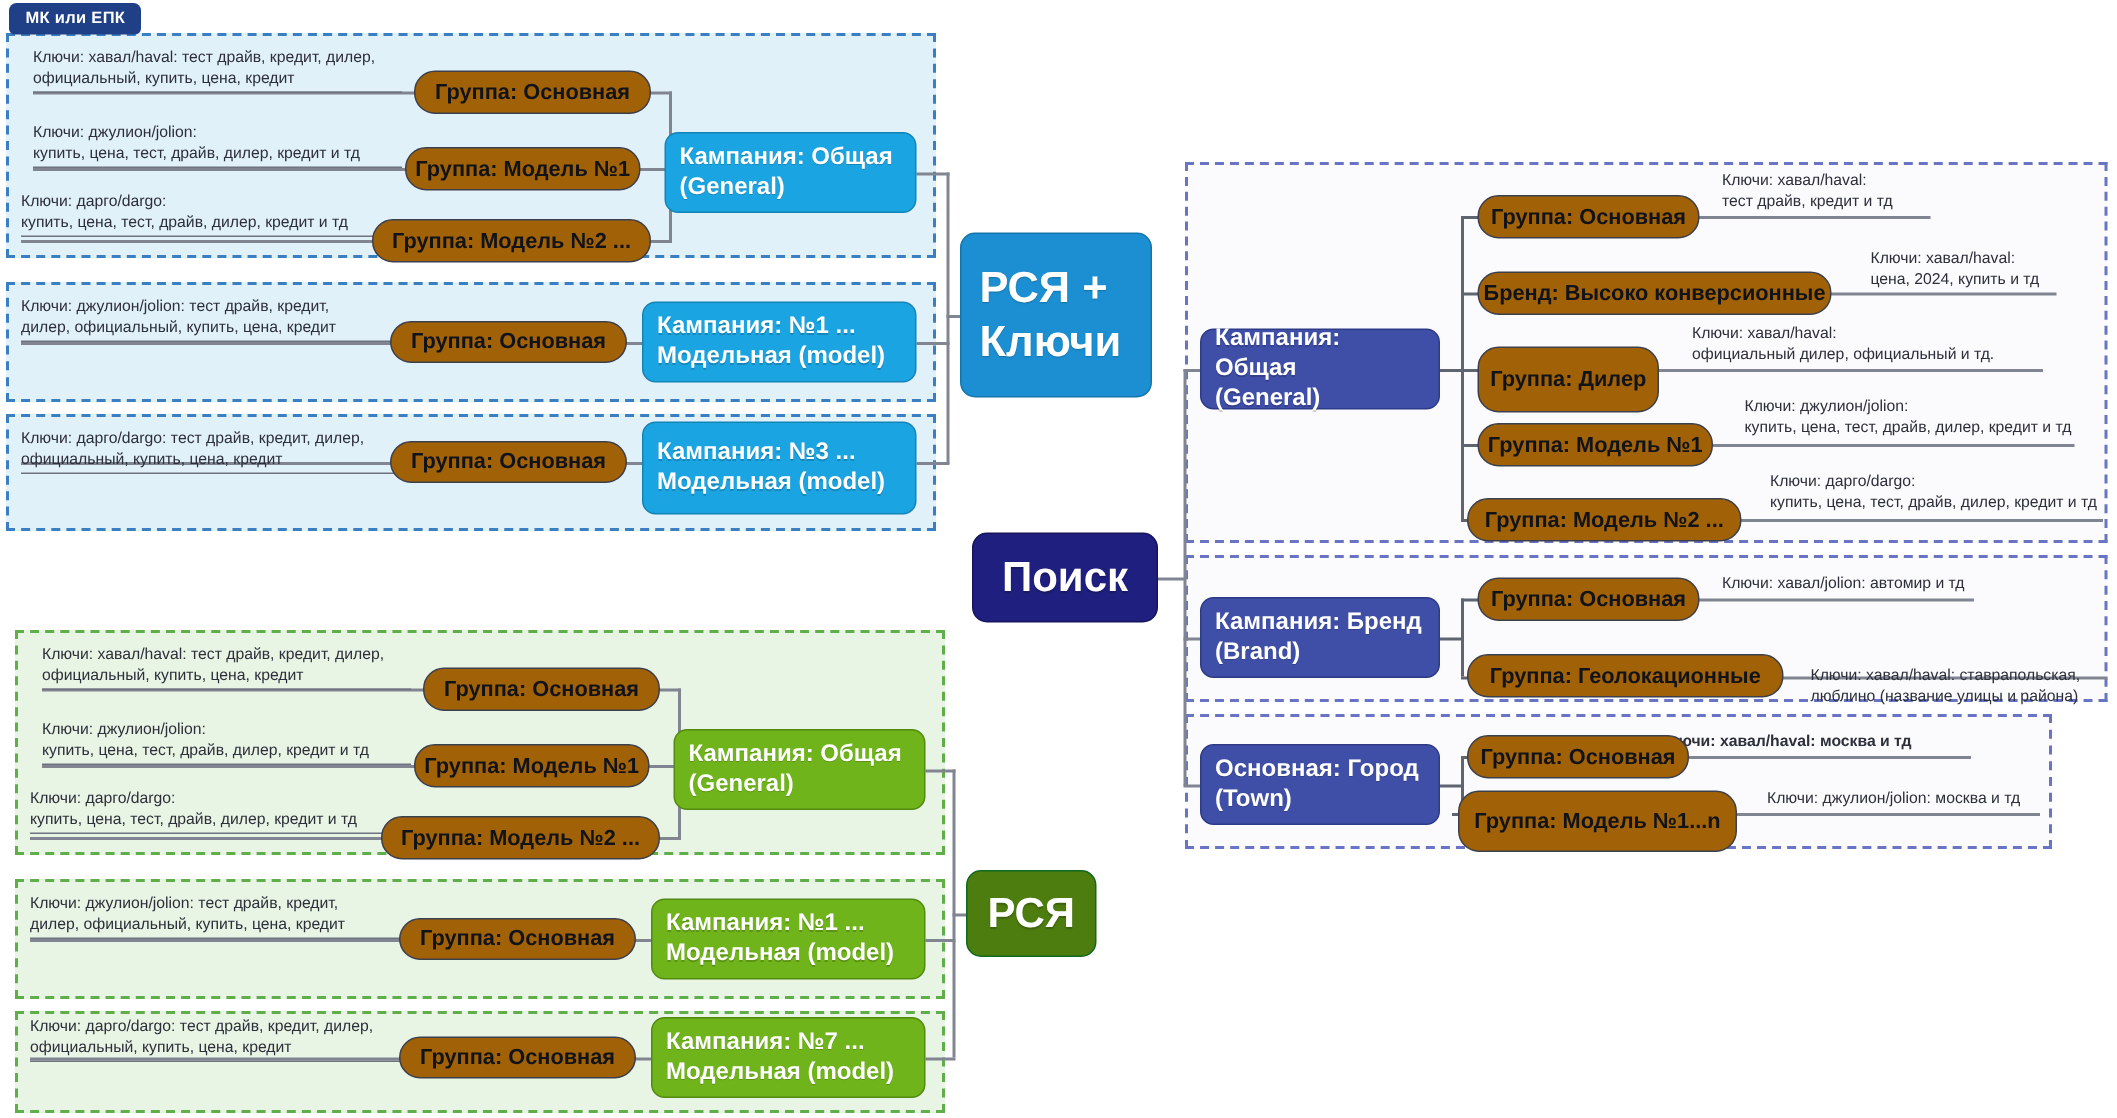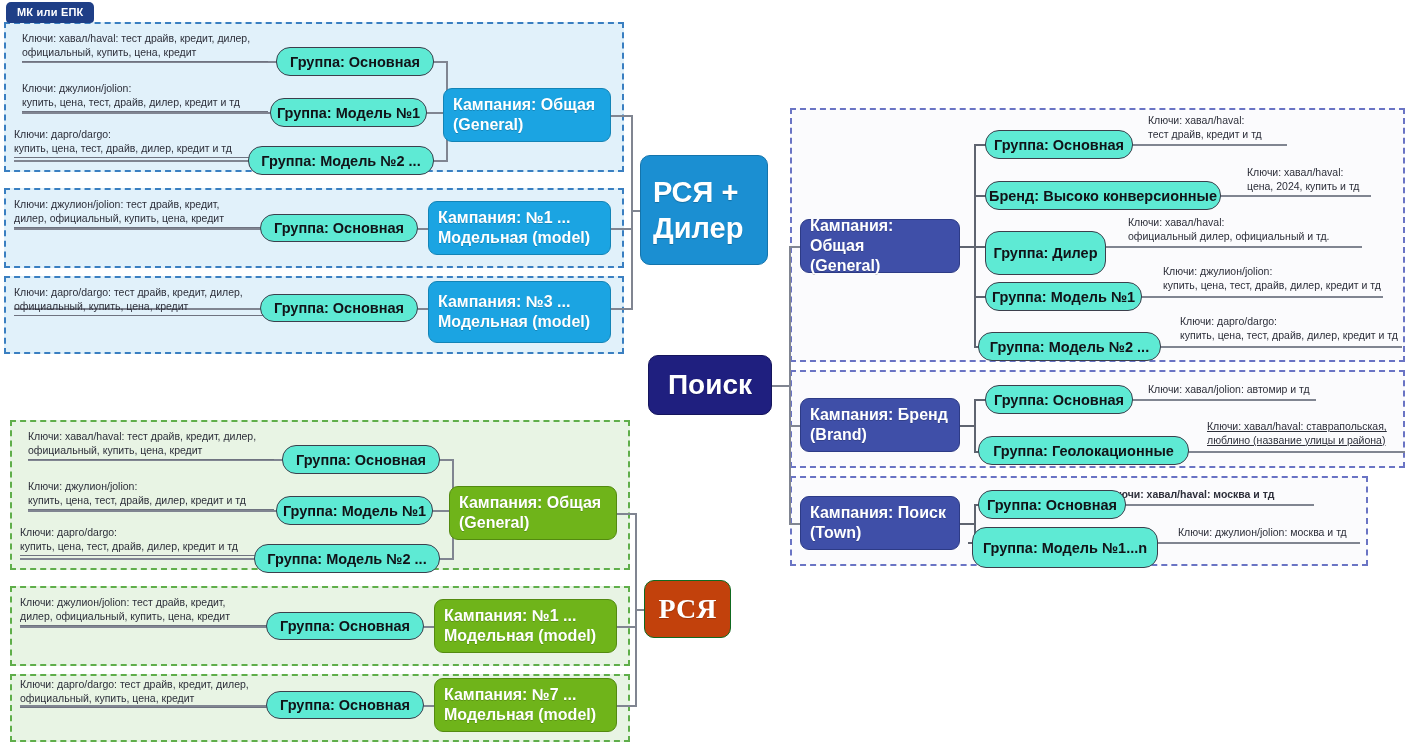--- a/index.html
+++ b/index.html
@@ -57,21 +57,21 @@
     white-space:pre-line;
     border-bottom:1.6px solid #6f7380;
     padding-bottom:2px;
     box-sizing:border-box;
     z-index:12;
   }
 
   
   .pill{
     position:absolute;
-    background:#5eead4;
+    background:#a16207;
     border:1.7px solid #3c3f4c;
     border-radius:14px;
     color:#111318;
     font-size:14.5px;
     font-weight:bold;
     display:flex;
     align-items:center;
     justify-content:center;
     box-sizing:border-box;
     white-space:nowrap;
@@ -111,21 +111,21 @@
     justify-content:center;
     align-items:flex-start;
     box-sizing:border-box;
     padding:4px 12px;
     white-space:pre-line;
     z-index:25;
     text-shadow:0 1px 1px rgba(0,0,0,.22);
   }
   .hub.cyan{ background:#1b8fd2; border:1.6px solid #1474ac; }
   .hub.navy{ background:#1f1f7f; border:1.6px solid #15155c; }
-  .hub.green{ background:#c2410c; border:1.6px solid #0f6a20;font-family:Liberation Serif, serif; }
+  .hub.green{ background:#4d7c0f; border:1.6px solid #0f6a20; }
 
   
   .ln{ position:absolute; background:#808591; z-index:8; }
   .ln.h{ height:1.7px; }
   .ln.v{ width:1.7px; }
   .ln.dk{ background:#5f6470; }
 </style>
 </head>
 <body>
 
@@ -180,21 +180,21 @@
 Модельная (model)</div>
   <div class="ln h" style="left:414px; top:308px; width:18px;"></div>
 
   <div class="ln h" style="left:611px; top:115px; width:22px;"></div>
   <div class="ln h" style="left:611px; top:228px; width:22px;"></div>
   <div class="ln h" style="left:611px; top:308px; width:22px;"></div>
   <div class="ln v" style="left:631px; top:115px; height:194px;"></div>
   <div class="ln h" style="left:631px; top:210px; width:14px;"></div>
 
   <div class="hub cyan" style="left:640px; top:155px; width:128px; height:110px; font-size:29px; line-height:36px;">РСЯ +
-Дилер</div>
+Ключи</div>
 
   <div class="panel green" style="left:10px; top:420px; width:620px; height:150px;"></div>
 
   <div class="keys" style="left:28px; top:430px; width:246px;">Ключи: хавал/haval: тест драйв, кредит, дилер,
 официальный, купить, цена, кредит</div>
   <div class="pill" style="left:282px; top:445px; width:158px; height:29px;">Группа: Основная</div>
   <div class="ln h" style="left:28px; top:459px; width:256px;"></div>
 
   <div class="keys" style="left:28px; top:480px; width:246px;">Ключи: джулион/jolion:
 купить, цена, тест, драйв, дилер, кредит и тд</div>
@@ -298,26 +298,26 @@
   <div class="ln h dk" style="left:960px; top:425px; width:16px;"></div>
 
   <div class="pill" style="left:985px; top:385px; width:148px; height:29px;">Группа: Основная</div>
   <div class="ln h dk" style="left:974px; top:399px; width:14px;"></div>
   <div class="ln h" style="left:1131px; top:399px; width:185px;"></div>
   <div class="keys" style="left:1148px; top:383px; width:190px; border-bottom:none;">Ключи: хавал/jolion: автомир и тд</div>
 
   <div class="pill" style="left:978px; top:436px; width:211px; height:29px;">Группа: Геолокационные</div>
   <div class="ln h dk" style="left:974px; top:451px; width:10px;"></div>
   <div class="ln h" style="left:1187px; top:451px; width:218px;"></div>
-  <div class="keys" style="left:1207px; top:420px; width:200px; border-bottom:none;text-decoration:underline;">Ключи: хавал/haval: ставрапольская,
+  <div class="keys" style="left:1207px; top:444px; width:200px; border-bottom:none;">Ключи: хавал/haval: ставрапольская,
 люблино (название улицы и района)</div>
 
   <div class="panel plain" style="left:790px; top:476px; width:578px; height:90px;"></div>
 
-  <div class="camp navy" style="left:800px; top:496px; width:160px; height:54px;">Кампания: Поиск
+  <div class="camp navy" style="left:800px; top:496px; width:160px; height:54px;">Основная: Город
 (Town)</div>
 
   <div class="ln v dk" style="left:974px; top:504px; height:38px;"></div>
   <div class="ln h dk" style="left:960px; top:523px; width:16px;"></div>
 
   <div class="pill" style="left:978px; top:490px; width:148px; height:29px;">Группа: Основная</div>
   <div class="ln h dk" style="left:974px; top:504px; width:10px;"></div>
   <div class="ln h" style="left:1124px; top:504px; width:190px;"></div>
   <div class="keys" style="left:1106px; top:488px; width:182px; border-bottom:none;font-weight:bold;">Ключи: хавал/haval: москва и тд</div>
 

